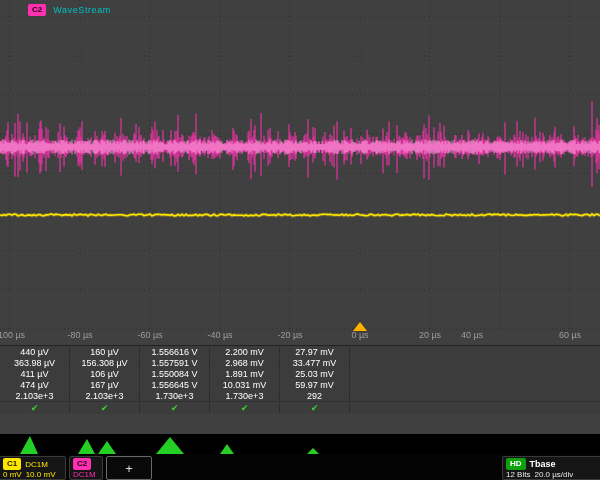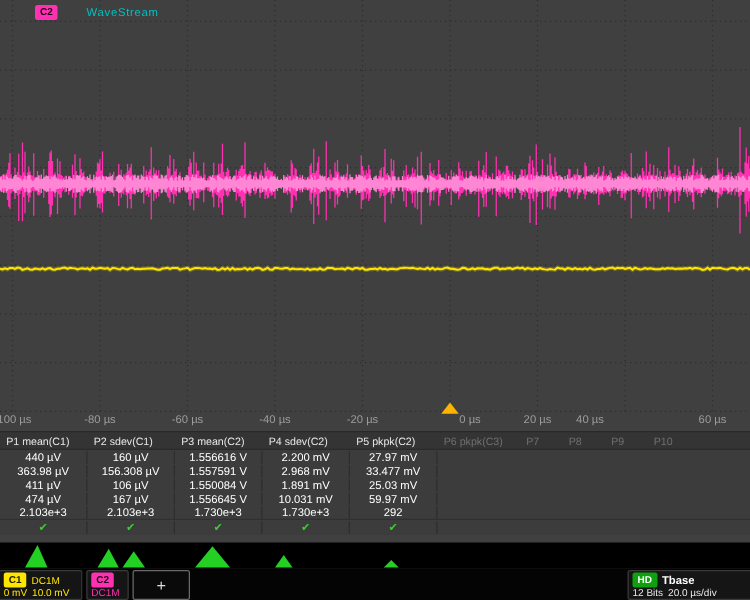--- a/index.html
+++ b/index.html
@@ -6,21 +6,21 @@
   .screen{
     position:relative;width:600px;height:480px;background:#404040;overflow:hidden;
     font-family:"Liberation Sans", sans-serif; -webkit-font-smoothing:antialiased;
   }
   
   .grid-area{position:absolute;left:0;top:0;width:600px;height:345px;}
   #wave-svg{position:absolute;left:0;top:0;}
   .top-badges{position:absolute;left:28px;top:4px;display:flex;gap:7px;align-items:center;z-index:5;}
   .chip{font-size:8px;font-weight:bold;line-height:10px;padding:1px 4px;border-radius:2px;display:inline-block;}
   .chip-c2{background:#ff30b2;color:#1c0013;}
-  .mode-label{color:#00c2c2;font-size:9px;letter-spacing:.6px;margin-left:16px;}
+  .mode-label{color:#00c2c2;font-size:9px;letter-spacing:.6px;}
   .time-labels{position:absolute;left:0;top:328px;width:600px;height:15px;}
   .time-labels span{
     position:absolute;top:2px;transform:translateX(-50%);
     color:#9c9c9c;font-size:9px;white-space:nowrap;
   }
   
   .meas-table{position:absolute;left:0;top:345px;width:600px;background:#3c3c3c;border-top:1px solid #222;}
   .meas-header{display:flex;height:13px;align-items:center;background:#343434;border-bottom:1px solid #2a2a2a;}
   .mh-cell{font-size:8.5px;color:#e8e8e8;padding-left:5px;box-sizing:border-box;white-space:nowrap;overflow:hidden;}
   .mh-cell.dim{color:#6f6f6f;}
@@ -86,40 +86,28 @@
     <div class="top-badges">
       <span class="chip chip-c2">C2</span>
       <span class="mode-label">WaveStream</span>
     </div>
     <div id="time-labels" class="time-labels">
         <span style="left: 10px;">-100 µs</span>
         <span style="left: 80px;">-80 µs</span>
         <span style="left: 150px;">-60 µs</span>
         <span style="left: 220px;">-40 µs</span>
         <span style="left: 290px;">-20 µs</span>
-        <span style="left: 376px;">0 µs</span>
+        <span style="left: 360px;">0 µs</span>
         <span style="left: 430px;">20 µs</span>
         <span style="left: 472px;">40 µs</span>
         <span style="left: 570px;">60 µs</span>
       </div>
   </div>
 
   <div class="meas-table">
-    <div id="meas-header" class="meas-header">
-        <div class="mh-cell" style="width: 70px;">P1 mean(C1)</div>
-        <div class="mh-cell" style="width: 70px;">P2 sdev(C1)</div>
-        <div class="mh-cell" style="width: 70px;">P3 mean(C2)</div>
-        <div class="mh-cell" style="width: 70px;">P4 sdev(C2)</div>
-        <div class="mh-cell" style="width: 70px;">P5 pkpk(C2)</div>
-        <div class="mh-cell dim" style="width: 66px;">P6 pkpk(C3)</div>
-        <div class="mh-cell dim" style="width: 34px;">P7</div>
-        <div class="mh-cell dim" style="width: 34px;">P8</div>
-        <div class="mh-cell dim" style="width: 34px;">P9</div>
-        <div class="mh-cell dim" style="width: 34px;">P10</div>
-      </div>
     <div id="meas-rows">
         <div class="m-row">
           <div class="m-cell">440 µV</div>
           <div class="m-cell">160 µV</div>
           <div class="m-cell">1.556616 V</div>
           <div class="m-cell">2.200 mV</div>
           <div class="m-cell">27.97 mV</div>
         </div>
         <div class="m-row">
           <div class="m-cell">363.98 µV</div>

